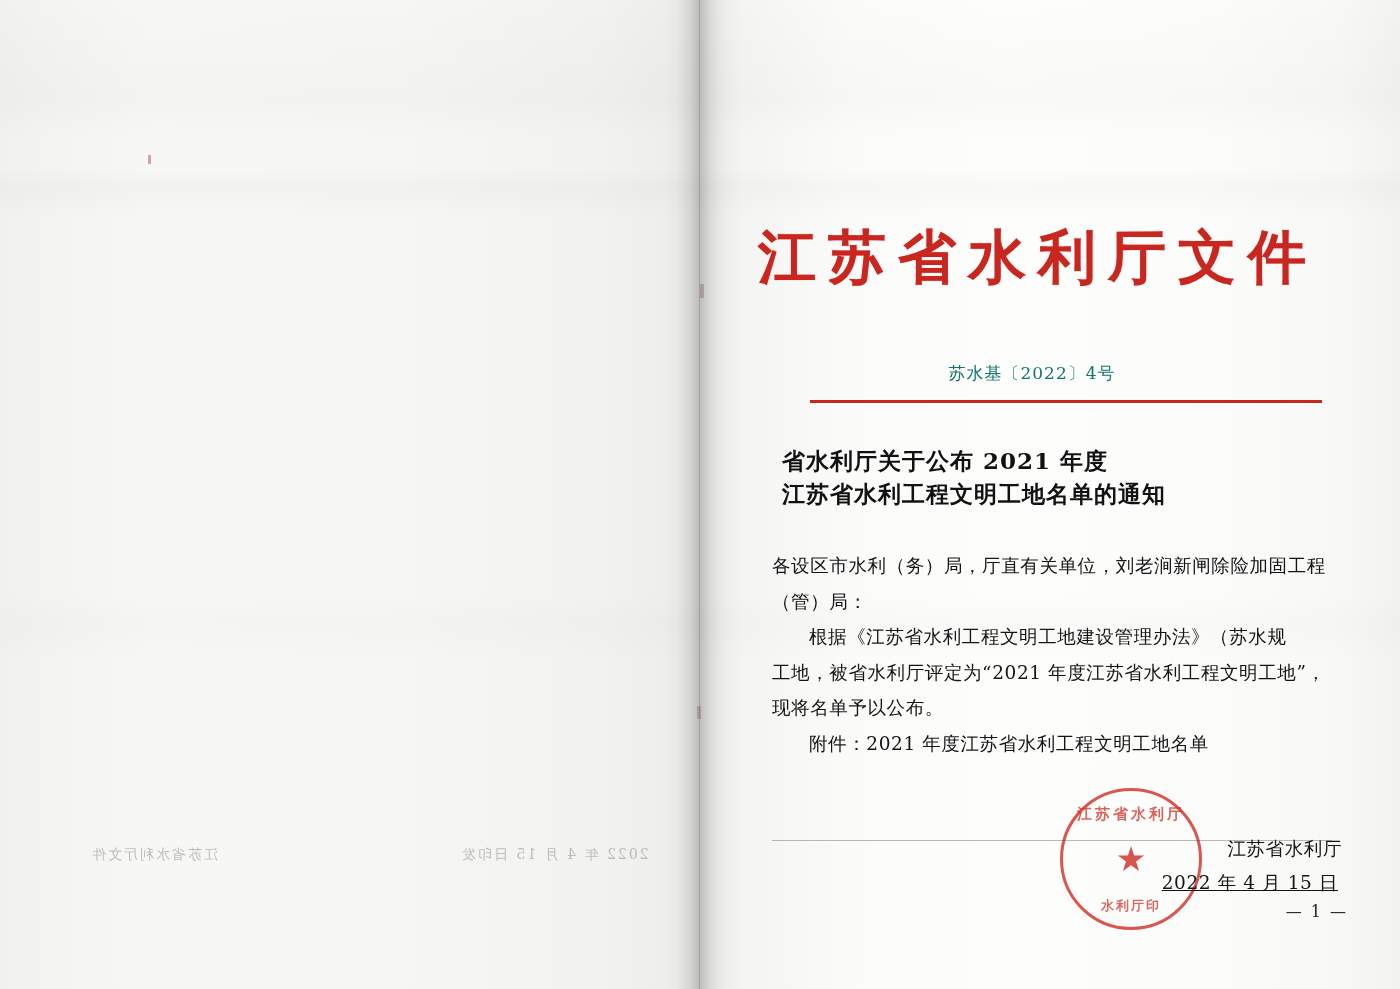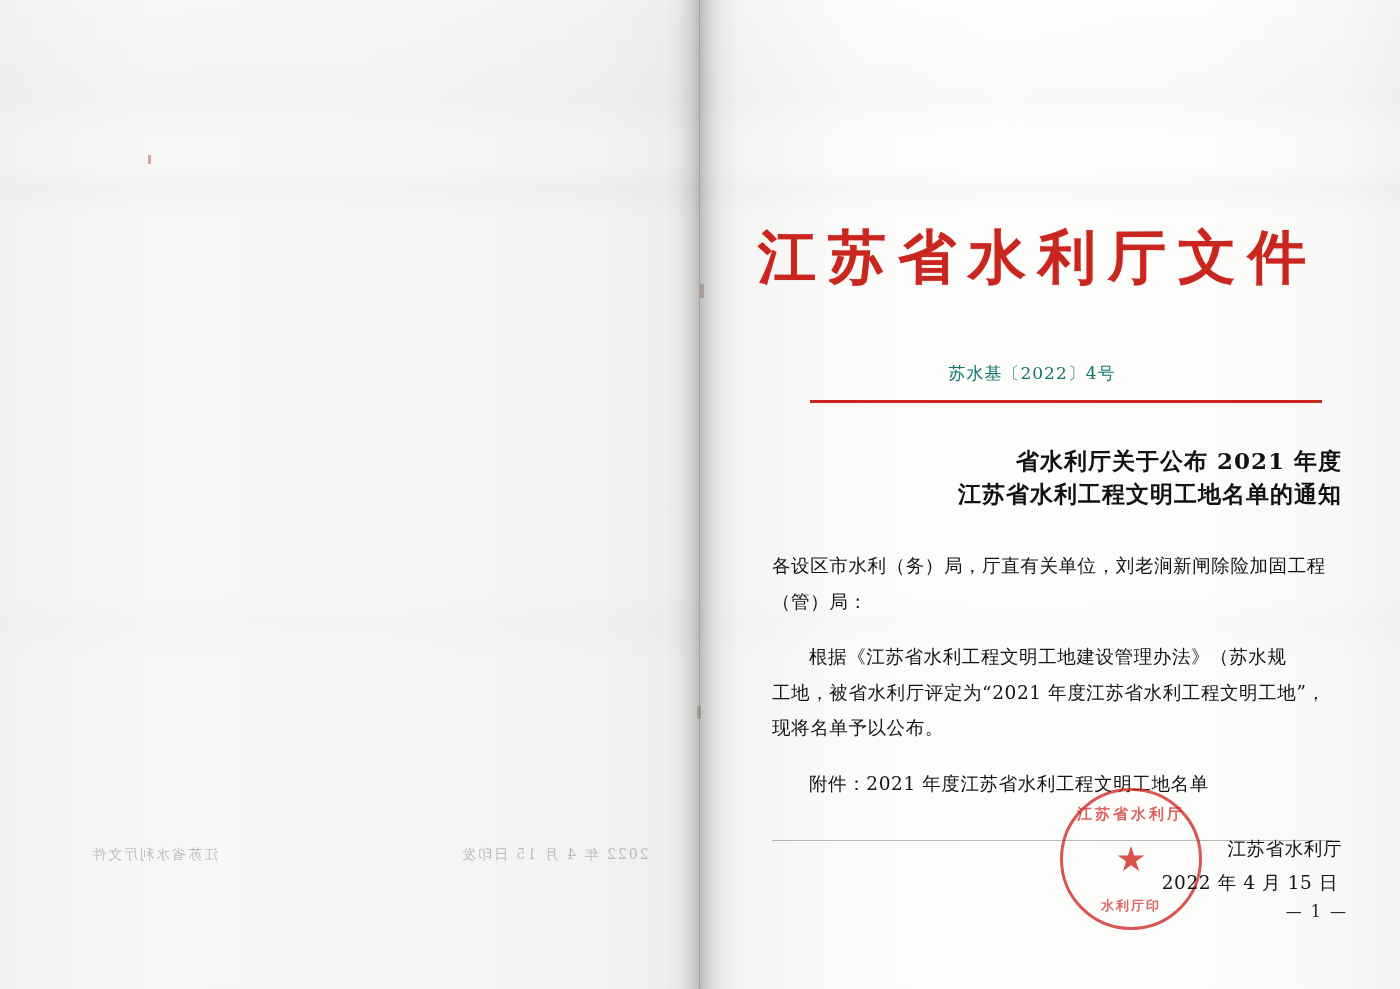--- a/index.html
+++ b/index.html
@@ -166,21 +166,21 @@
     width: 512px;
     height: 3px;
     background: #c8261e;
   }
 
   #title {
     position: absolute;
     left: 60px;
     top: 444px;
     width: 560px;
-    text-align: right;
+    text-align: left;
     font-size: 23px;
     font-weight: bold;
     line-height: 1.45;
     color: #111111;
     letter-spacing: 1px;
   }
 
   #body {
     position: absolute;
     left: 50px;
@@ -189,36 +189,36 @@
     font-size: 18.5px;
     line-height: 1.92;
     color: #141414;
     letter-spacing: 0.6px;
   }
   #body p {
     margin: 0;
   }
   #body p.indent {
     text-indent: 2em;
-    margin-top: 20px;
   }
 
   #signature {
     position: absolute;
     right: 58px;
     top: 832px;
     width: 300px;
     text-align: right;
     font-size: 18.5px;
     line-height: 1.85;
     color: #141414;
     letter-spacing: 0.6px;
   }
   #signature .line2 {
     padding-right: 4px;
+    text-decoration: underline;
   }
 
   
   #seal {
     position: absolute;
     left: 338px;
     top: 788px;
     width: 136px;
     height: 136px;
     border: 3.5px solid rgba(206,40,32,0.78);

